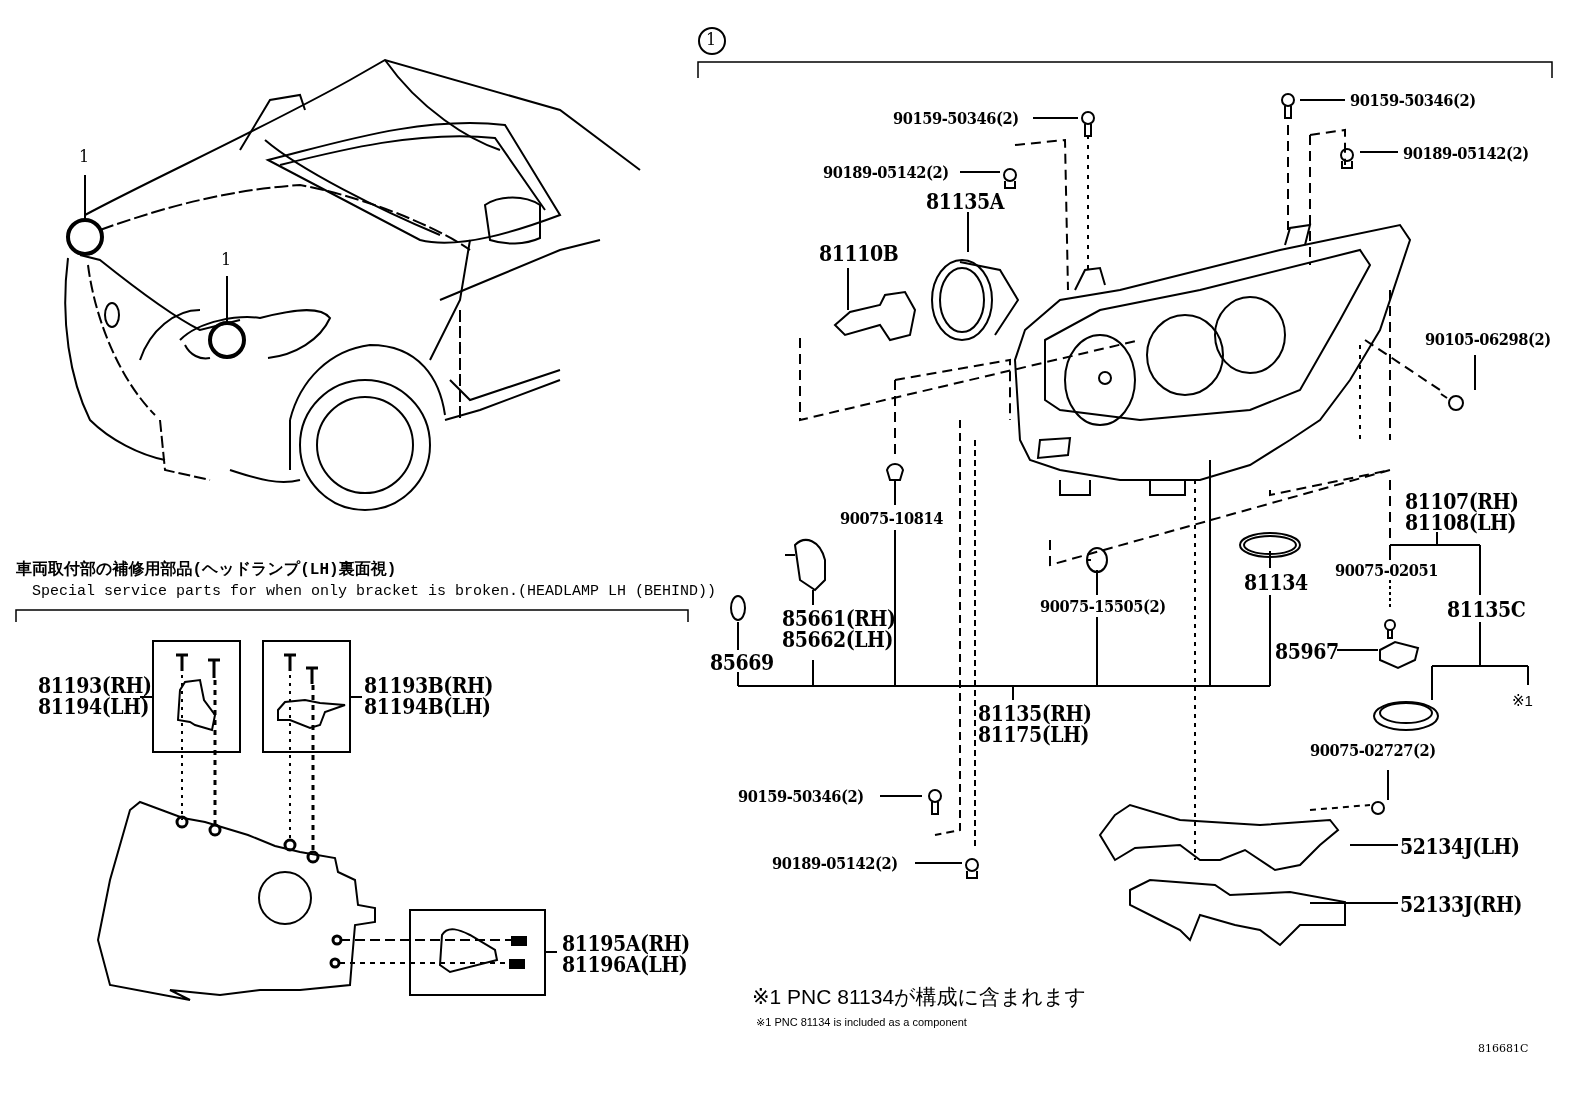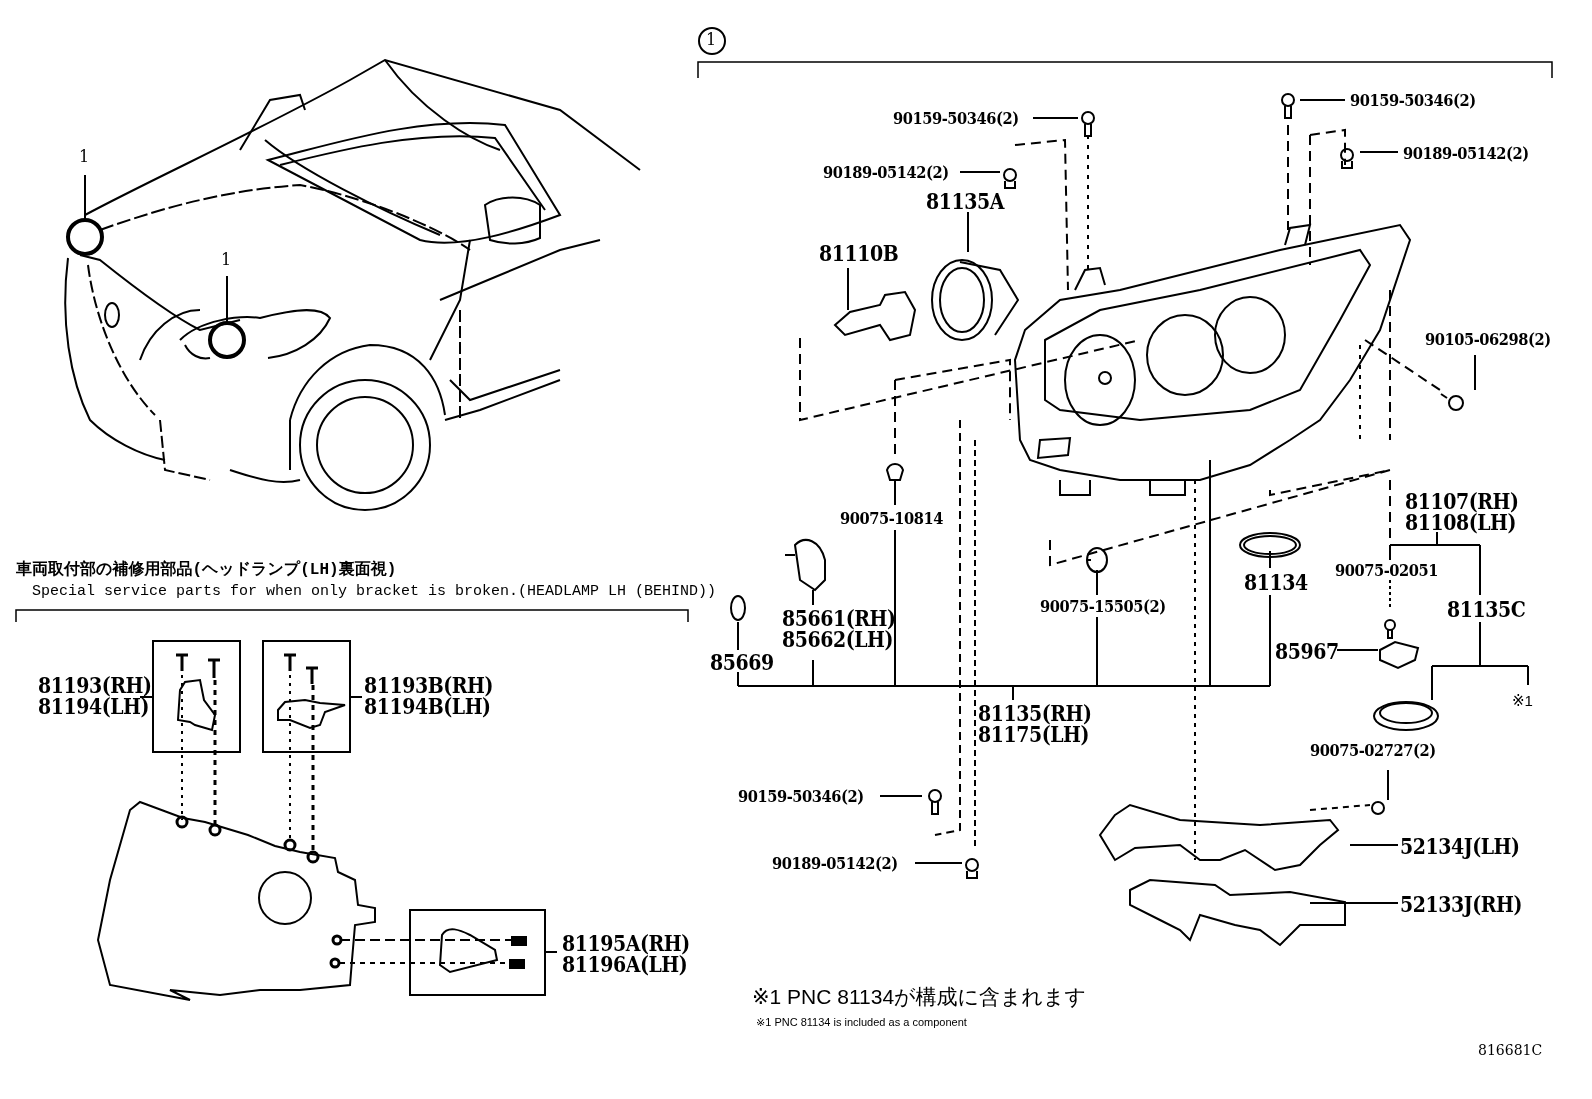--- a/index.html
+++ b/index.html
@@ -300,13 +300,13 @@
 <div class="lbl lg" style="left:978px;top:723px;">81175(LH)</div>
 <div class="lbl sm" style="left:1310px;top:740px;">90075-02727(2)</div>
 <div class="lbl sm" style="left:738px;top:786px;">90159-50346(2)</div>
 <div class="lbl sm" style="left:772px;top:853px;">90189-05142(2)</div>
 <div class="lbl lg" style="left:1400px;top:835px;">52134J(LH)</div>
 <div class="lbl lg" style="left:1400px;top:893px;">52133J(RH)</div>
 
 <div class="note" style="left:752px;top:988px;font-size:21px;">※1 PNC 81134が構成に含まれます</div>
 <div class="note" style="left:756px;top:1013px;font-size:11px;">※1 PNC 81134 is included as a component</div>
 
-<div class="ref" style="left:1478px;top:1042px;font-size:14px;">816681C</div>
+<div class="ref" style="left:1478px;top:1042px;font-size:11px;">816681C</div>
 
 </body></html>

